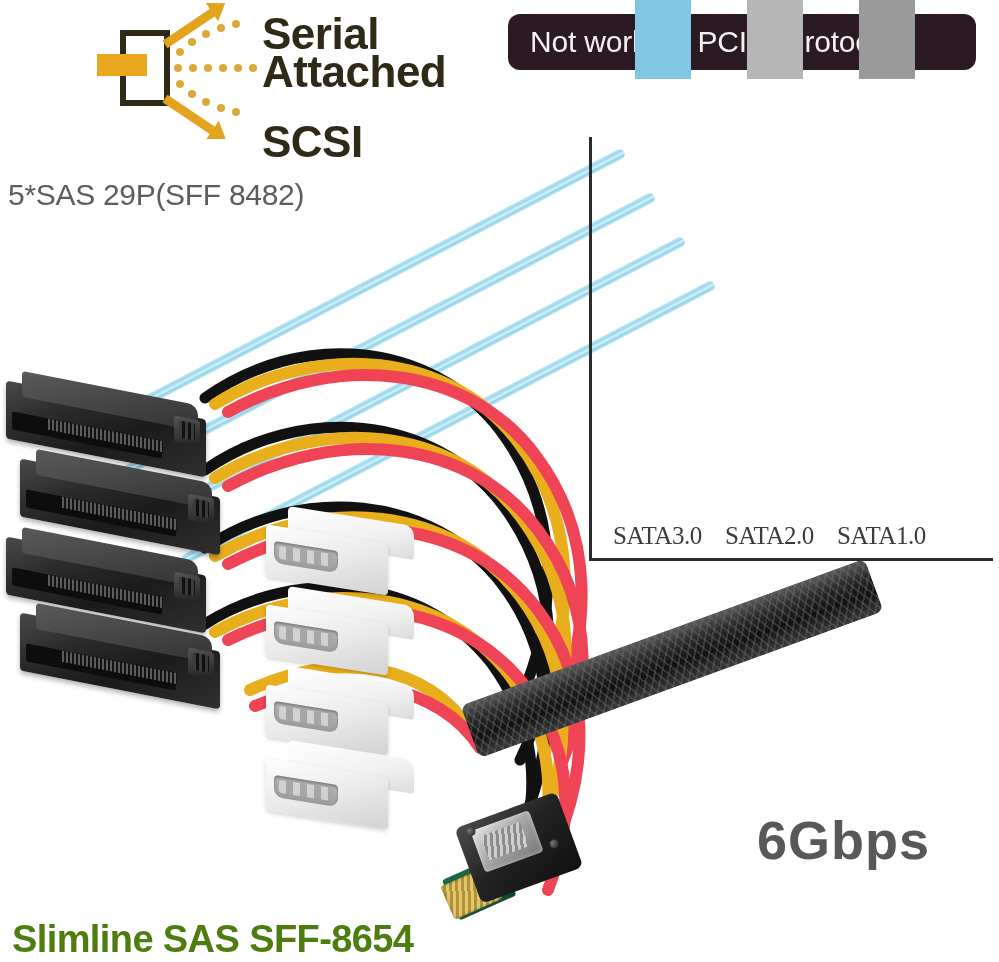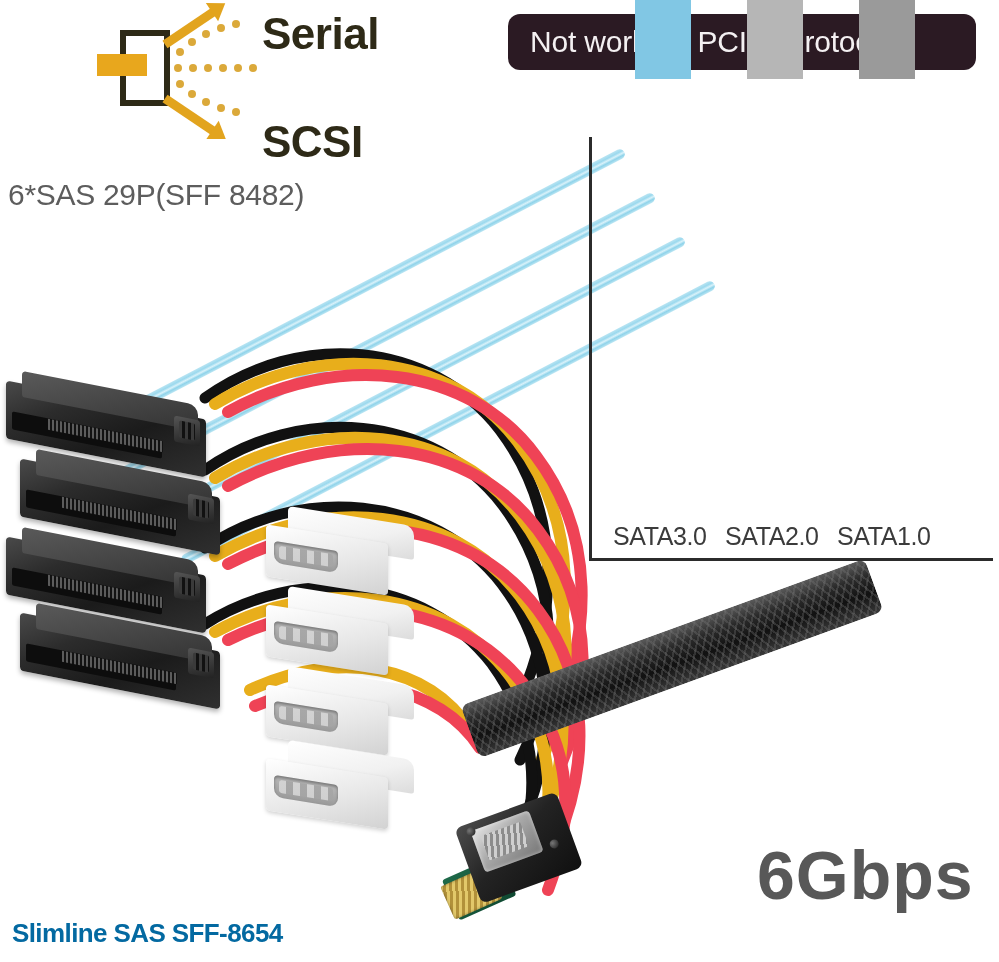--- a/index.html
+++ b/index.html
@@ -56,26 +56,26 @@
     font-family:"Liberation Sans", sans-serif;
   }
 
   
   #label-sas29p{
     position:absolute;left:8px;top:178px;
     font-size:30px;color:#5d5d5d;white-space:nowrap;letter-spacing:-0.3px;
   }
   #label-slimline{
     position:absolute;left:12px;top:918px;
-    font-size:26px;color:#0369a1;font-weight:bold;white-space:nowrap;
+    font-size:38px;color:#4d7c0f;font-weight:bold;white-space:nowrap;
     letter-spacing:-0.6px;
   }
   #label-6gbps{
-    position:absolute;left:757px;top:836px;
-    font-size:68px;color:#585858;font-weight:bold;
+    position:absolute;left:757px;top:809px;
+    font-size:54px;color:#585858;font-weight:bold;
     letter-spacing:1px;white-space:nowrap;
   }
 
   
   .bluecable{
     position:absolute;height:10px;border-radius:6px;
     background:linear-gradient(to bottom,#b9e4f2 0%,#9bd9ee 30%,#d9f2fa 52%,#8fd3ea 74%,#bce6f3 100%);
     transform-origin:left center;
     transform:rotate(-27.5deg);
   }
@@ -181,21 +181,21 @@
   }
   .sff-gold{
     position:absolute;left:-14px;top:52px;width:52px;height:36px;
     transform:rotate(-4deg);
     background:repeating-linear-gradient(112deg,#e2c86a 0 3px,#b2913a 3px 6px);
     border-radius:2px 2px 3px 3px;
     box-shadow:inset 0 0 3px rgba(0,0,0,.4);
   }
 
   
-  #chart{position:absolute;left:575px;top:130px;width:420px;height:480px;}
+  #chart{position:absolute;left:575px;top:130px;width:420px;height:480px;font-family:Liberation Serif, serif;}
   #chart-yaxis{
     position:absolute;left:14px;top:7px;width:3px;height:424px;background:#2b2b2b;
   }
   #chart-xaxis{
     position:absolute;left:14px;top:428px;width:404px;height:3px;background:#2b2b2b;
   }
   .bar{position:absolute;bottom:531px;}
   .bar-rect{position:absolute;bottom:0;width:100%;}
   .bar-cat{
     position:absolute;top:443px;font-size:25px;color:#3b3b3b;
@@ -320,28 +320,29 @@
     </div>
     <div>
       <div class="dot" style="left:66px;top:72px;"></div>
       <div class="dot" style="left:78px;top:82px;"></div>
       <div class="dot" style="left:92px;top:90px;"></div>
       <div class="dot" style="left:107px;top:96px;"></div>
       <div class="dot" style="left:122px;top:100px;"></div>
     </div>
 
     <div class="logo-word" id="lw0">Serial</div>
+    <div class="logo-word" id="lw1">Attached</div>
     <div class="logo-word" id="lw2">SCSI</div>
   </div>
 
   <div id="notice-banner">
     <div id="notice-text">Not work for PCI-E Protocol.</div>
   </div>
 
-  <div id="label-sas29p">6*SAS 29P(SFF 8482)</div>
+  <div id="label-sas29p">5*SAS 29P(SFF 8482)</div>
   <div id="label-slimline">Slimline SAS SFF-8654</div>
   <div id="label-6gbps">6Gbps</div>
 
   <div id="chart">
     <div id="chart-yaxis"></div>
     <div id="chart-xaxis"></div>
 
     <div class="bar" style="left:60px;width:56px;">
 
       <div class="bar-rect" id="rect0" style="height: 343px; background: rgb(129, 199, 228);"></div>

